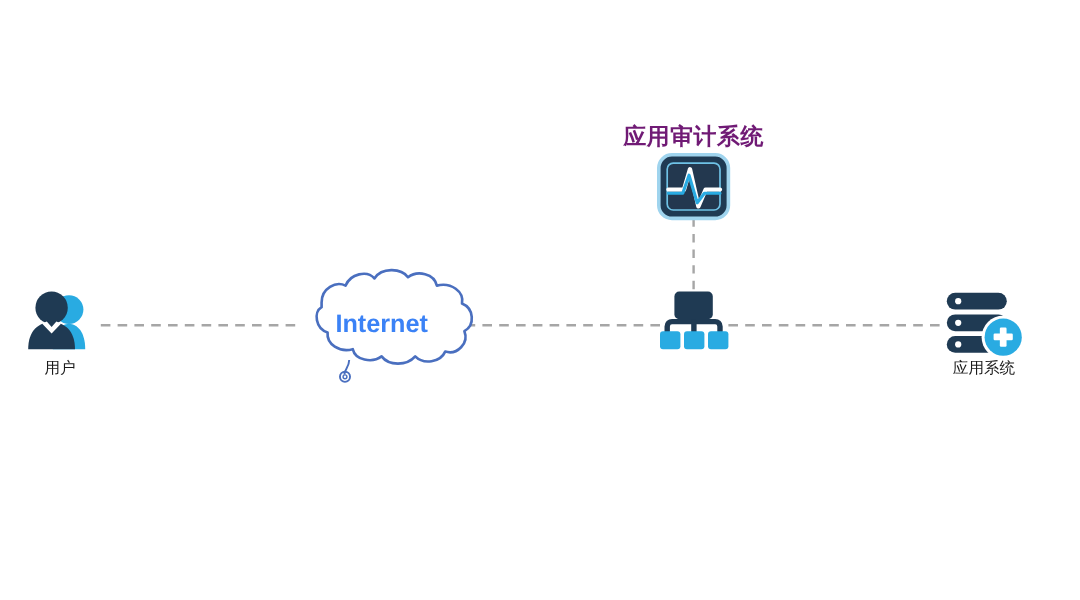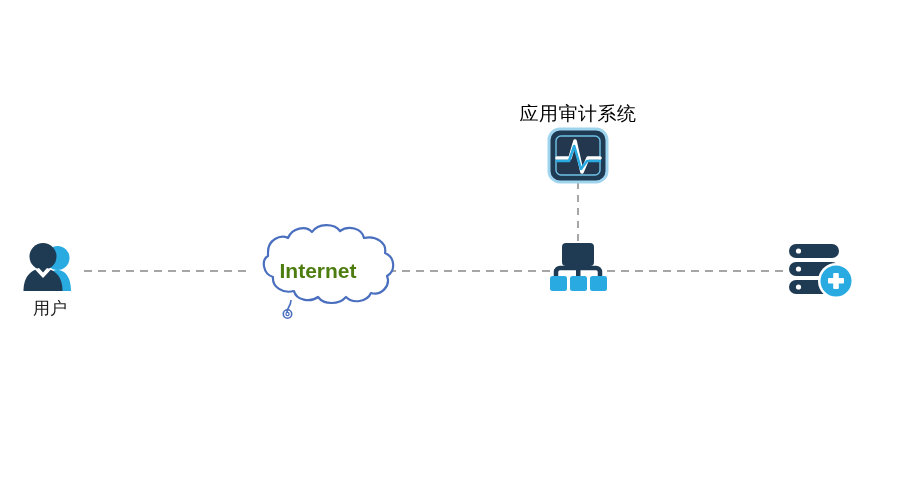--- a/index.html
+++ b/index.html
@@ -21,40 +21,40 @@
     position: absolute;
     top: 0;
     left: 0;
     width: 900px;
     height: 500px;
   }
   .node-label {
     position: absolute;
     text-align: center;
     color: #1a1a1a;
-    font-size: 17px;
+    font-size: 13px;
     font-family: "Liberation Sans", "DejaVu Sans", sans-serif;
     font-weight: 400;
     white-space: nowrap;
     line-height: 1.2;
   }
   .node-title-orange {
     position: absolute;
     text-align: center;
-    color: #000000;
+    color: #701a75;
     font-size: 19px;
-    font-weight: normal;
+    font-weight: bold;
     letter-spacing: 0.5px;
     font-family: "Liberation Sans", "DejaVu Sans", sans-serif;
     white-space: nowrap;
   }
   .cloud-text {
     position: absolute;
     text-align: center;
-    color: #4d7c0f;
+    color: #3b82f6;
     font-size: 21px;
     font-weight: bold;
     font-family: "Liberation Sans", "DejaVu Sans", sans-serif;
     white-space: nowrap;
   }
   .hit {
     position: absolute;
   }
 </style>
 </head>
@@ -132,20 +132,21 @@
     </g>
   </svg>
 
   <div class="node-title-orange" style="left: 478px; top: 101px; width: 200px;">应用审计系统</div>
 
   <div class="cloud-text" style="left: 268px; top: 259px; width: 100px;">Internet</div>
 
   <div class="node-label" style="left: 0px; top: 299px; width: 100px;">用户</div>
 
 
+  <div class="node-label" style="left: 760px; top: 299px; width: 120px;">应用系统</div>
 
   <div class="hit" style="left: 14px; top: 240px; width: 72px; height: 78px;"></div>
   <div class="hit" style="left: 256px; top: 222px; width: 136px; height: 100px;"></div>
   <div class="hit" style="left: 516px; top: 98px; width: 124px; height: 88px;"></div>
   <div class="hit" style="left: 546px; top: 240px; width: 64px; height: 78px;"></div>
   <div class="hit" style="left: 786px; top: 240px; width: 70px; height: 78px;"></div>
 
 </div>
 
 </body></html>

